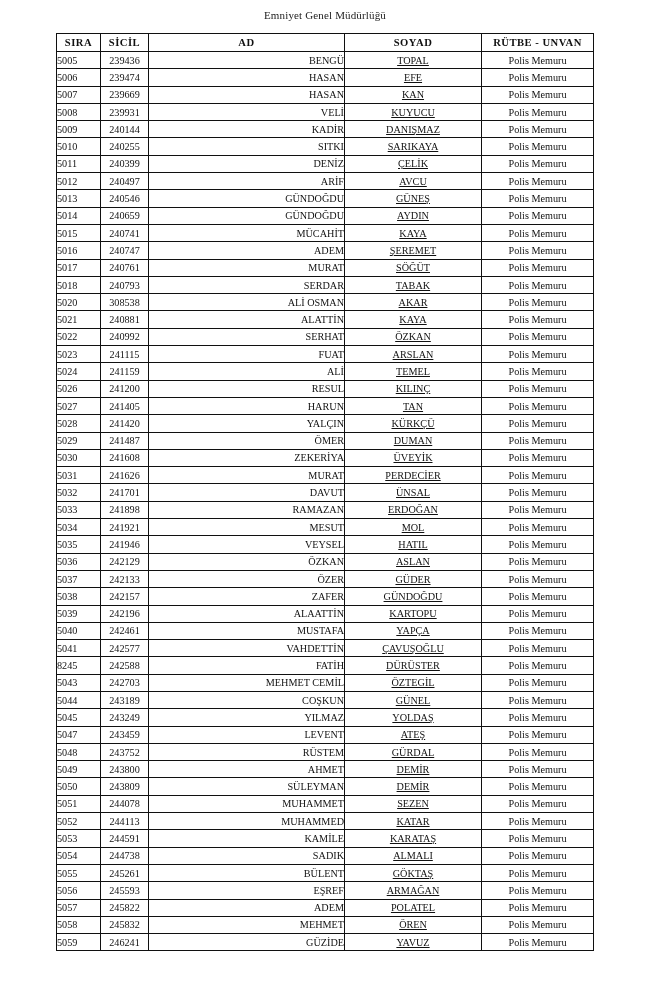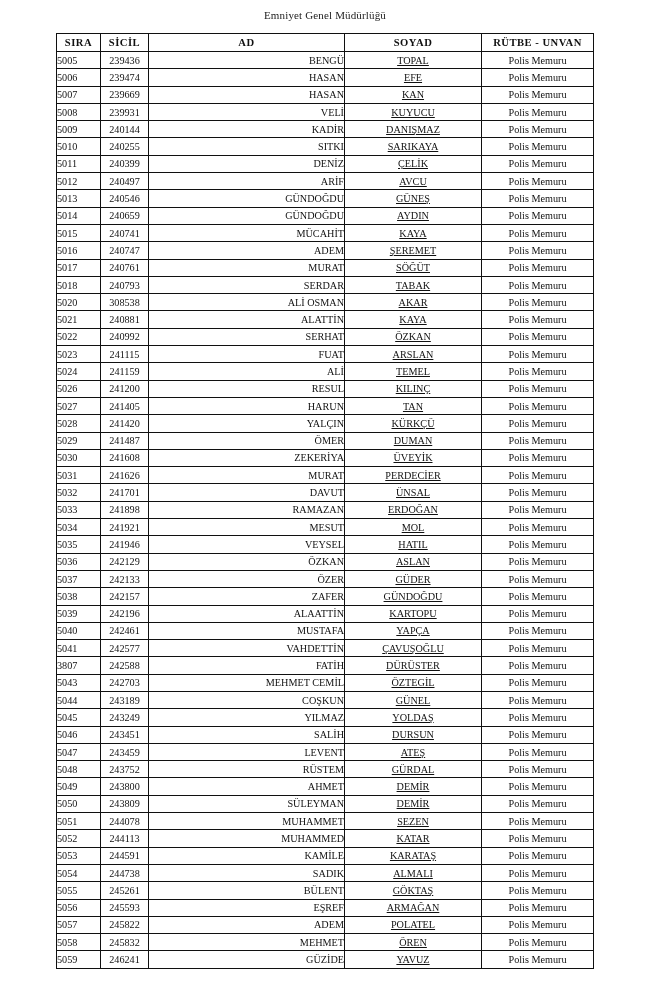--- a/index.html
+++ b/index.html
@@ -339,21 +339,21 @@
         <td class="c-rutbe">Polis Memuru</td>
       </tr>
       <tr>
         <td class="c-sira">5041</td>
         <td class="c-sicil">242577</td>
         <td class="c-ad">VAHDETTİN</td>
         <td class="c-soyad">ÇAVUŞOĞLU</td>
         <td class="c-rutbe">Polis Memuru</td>
       </tr>
       <tr>
-        <td class="c-sira">3807</td>
+        <td class="c-sira">8245</td>
         <td class="c-sicil">242588</td>
         <td class="c-ad">FATİH</td>
         <td class="c-soyad">DÜRÜSTER</td>
         <td class="c-rutbe">Polis Memuru</td>
       </tr>
       <tr>
         <td class="c-sira">5043</td>
         <td class="c-sicil">242703</td>
         <td class="c-ad">MEHMET CEMİL</td>
         <td class="c-soyad">ÖZTEGİL</td>
@@ -367,27 +367,20 @@
         <td class="c-rutbe">Polis Memuru</td>
       </tr>
       <tr>
         <td class="c-sira">5045</td>
         <td class="c-sicil">243249</td>
         <td class="c-ad">YILMAZ</td>
         <td class="c-soyad">YOLDAŞ</td>
         <td class="c-rutbe">Polis Memuru</td>
       </tr>
       <tr>
-        <td class="c-sira">5046</td>
-        <td class="c-sicil">243451</td>
-        <td class="c-ad">SALİH</td>
-        <td class="c-soyad">DURSUN</td>
-        <td class="c-rutbe">Polis Memuru</td>
-      </tr>
-      <tr>
         <td class="c-sira">5047</td>
         <td class="c-sicil">243459</td>
         <td class="c-ad">LEVENT</td>
         <td class="c-soyad">ATEŞ</td>
         <td class="c-rutbe">Polis Memuru</td>
       </tr>
       <tr>
         <td class="c-sira">5048</td>
         <td class="c-sicil">243752</td>
         <td class="c-ad">RÜSTEM</td>

